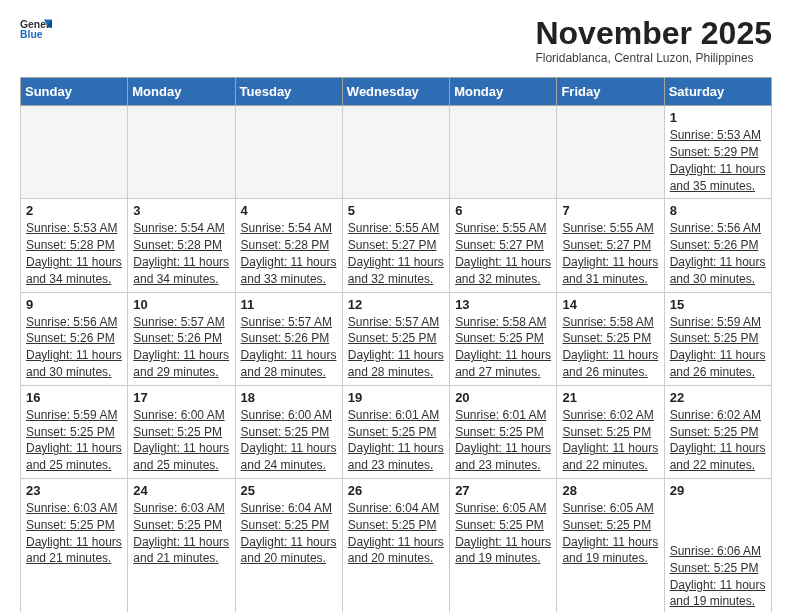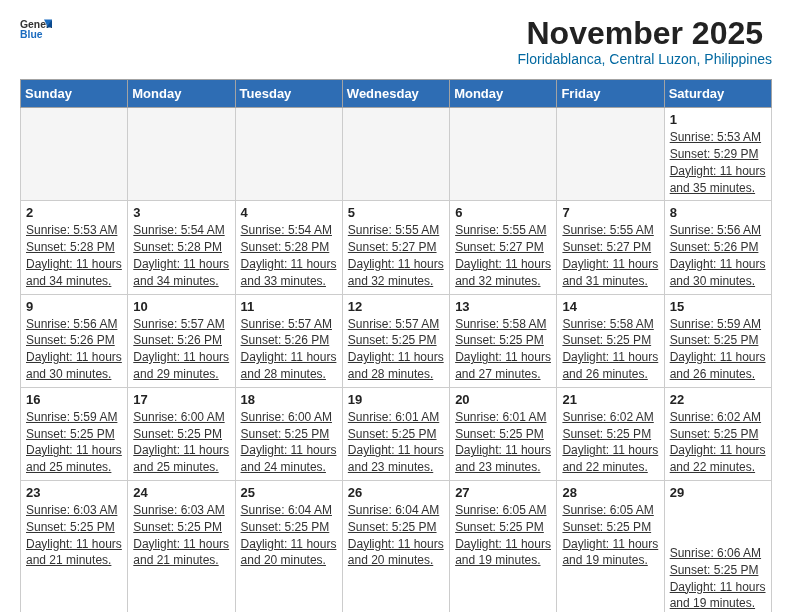--- a/index.html
+++ b/index.html
@@ -19,31 +19,31 @@
     .logo {
       display: flex;
       align-items: center;
       gap: 4px;
     }
     .logo-icon {
       width: 32px;
       height: 28px;
     }
     .title-section {
-      text-align: center;
+      text-align: left;
     }
     .month-title {
       font-size: 32px;
       font-weight: bold;
       color: #222;
       line-height: 1.1;
     }
     .location-title {
-      font-size: 14px;
-      color: #0369a1;
+      font-size: 12px;
+      color: #404040;
     }
     .calendar-table {
       width: 100%;
       border-collapse: collapse;
       border: 1px solid #bbb;
     }
     .calendar-table th {
       background: #2e6db4;
       color: #fff;
       font-size: 13px;

